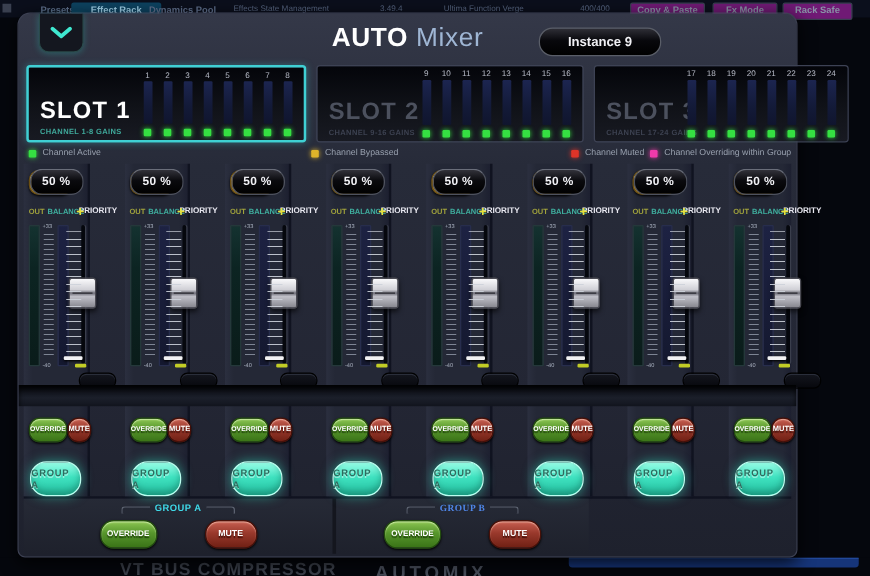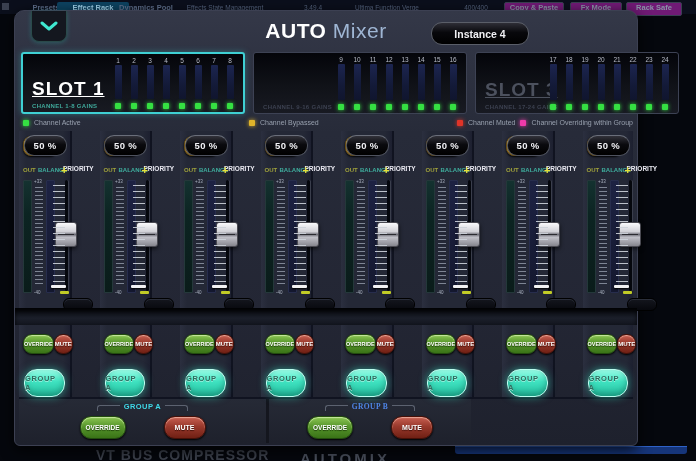--- a/index.html
+++ b/index.html
@@ -32,21 +32,21 @@
   .t-bold{font-weight:800;color:#ffffff;}
   .t-light{font-weight:300;color:#9fb6d4;}
   .instance-pill{position:absolute;left:416px;top:11px;width:96px;height:21px;border-radius:11px;
           background:linear-gradient(180deg,#2e2e36,#08080c 45%,#000);border:1px solid #5a5e68;
           color:#f0f0f4;font-size:10.5px;font-weight:600;display:flex;align-items:center;justify-content:center;cursor:pointer;}
   
   .slots{position:absolute;left:0;top:40px;right:0;height:66px;}
   .slot{position:absolute;top:1px;height:62px;box-sizing:border-box;border-radius:3px;
         background:linear-gradient(180deg,#04050a,#101218 55%,#181a22);border:1px solid #3d4254;}
   .slot.sel{border:2px solid #3fd0d4;box-shadow:0 0 6px rgba(63,208,212,.35);}
-  .slot-name{position:absolute;left:9px;bottom:12px;font-size:19px;font-weight:800;color:#ffffff;letter-spacing:1px;text-decoration:underline;}
+  .slot-name{position:absolute;left:9px;bottom:12px;font-size:19px;font-weight:800;color:#ffffff;letter-spacing:1px;}
   .slot:not(.sel) .slot-name{color:#4c515e;}
   .slot-sub{position:absolute;left:9px;bottom:3px;font-size:6px;font-weight:bold;color:#3fa89a;letter-spacing:.3px;}
   .slot:not(.sel) .slot-sub{color:#3c4150;}
   .slot-chans{position:absolute;right:5px;top:2px;bottom:3px;display:flex;}
   .mini{width:16px;display:flex;flex-direction:column;align-items:center;}
   .mnum{font-size:6.5px;color:#b8bcc8;height:9px;line-height:9px;}
   .mbar{width:7px;flex:1;background:linear-gradient(180deg,#1c2550,#131a38 60%,#10152e);border-radius:1px;}
   .mled{width:6px;height:6px;border-radius:1px;margin-top:4px;background:var(--led,#35e042);box-shadow:0 0 4px var(--led,#35e042);}
   
   .legend{position:absolute;left:0;top:106px;right:0;height:14px;}
@@ -147,21 +147,21 @@
   <div class="header">
     <div class="collapse-btn">
       <svg width="18" height="11" viewBox="0 0 18 11">
         <polyline points="2,2 9,8 16,2" fill="none" stroke="#3fe8d0" stroke-width="3" stroke-linecap="round" stroke-linejoin="round"></polyline>
       </svg>
     </div>
     <div class="title">
       <span class="t-bold">AUTO</span>
       <span class="t-light">Mixer</span>
     </div>
-    <div class="instance-pill">Instance 4</div>
+    <div class="instance-pill">Instance 9</div>
   </div>
 
   <div class="slots">
     <div class="slot sel" style="left:6px;width:224px;">
       <div class="slot-name">SLOT 1</div>
       <div class="slot-sub">CHANNEL 1-8 GAINS</div>
       <div class="slot-chans">
           <div class="mini">
             <span class="mnum">1</span>
             <span class="mbar"></span>
@@ -198,20 +198,21 @@
             <span class="mled"></span>
           </div>
           <div class="mini">
             <span class="mnum">8</span>
             <span class="mbar"></span>
             <span class="mled"></span>
           </div>
         </div>
     </div>
     <div class="slot" style="left:238px;width:214px;">
+      <div class="slot-name">SLOT 2</div>
       <div class="slot-sub">CHANNEL 9-16 GAINS</div>
       <div class="slot-chans">
           <div class="mini">
             <span class="mnum">9</span>
             <span class="mbar"></span>
             <span class="mled"></span>
           </div>
           <div class="mini">
             <span class="mnum">10</span>
             <span class="mbar"></span>

